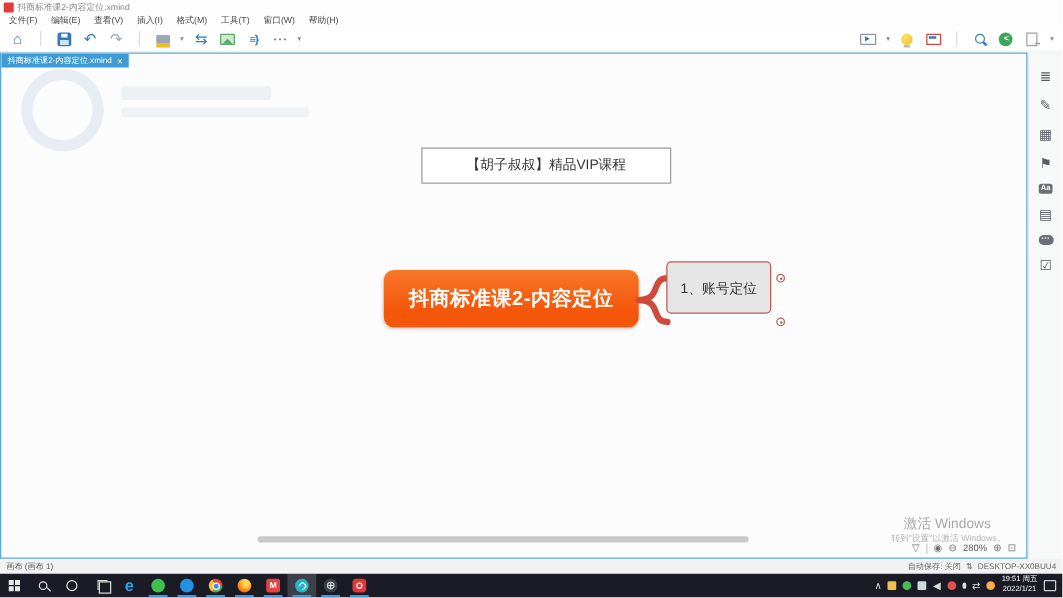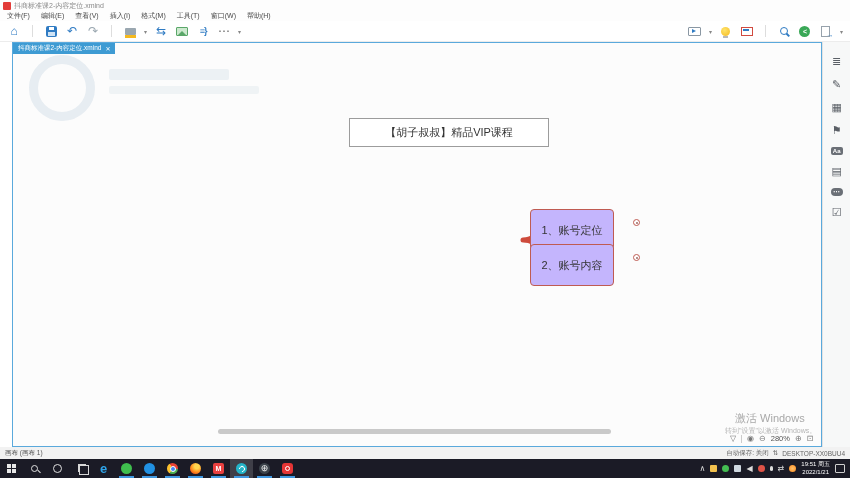--- a/index.html
+++ b/index.html
@@ -41,37 +41,37 @@
   .i-slides::after { content:""; position:absolute; left:1.5px; top:1.5px; width:6px; height:2px; background:#2f7bc3; }
   .i-mag { width:8px; height:8px; border:1.5px solid #2f7bc3; border-radius:50%; position:relative; }
   .i-mag::after { content:""; position:absolute; width:4px; height:1.5px; background:#2f7bc3; right:-3.5px; bottom:-1px; transform:rotate(45deg); }
   .i-share { width:11px; height:11px; border-radius:50%; background:#3aa857; color:#fff; font-size:7px; display:flex; align-items:center; justify-content:center; }
   .i-share::after { content:"<"; font-weight:bold; }
   .i-export { width:9px; height:11px; background:#fff; border:1px solid #97a2ac; position:relative; }
   .i-export::after { content:"\2192"; color:#2f7bc3; font-size:7px; font-weight:bold; position:absolute; right:-4px; bottom:-2px; }
 
   
   .editor { height:405px; display:flex; }
-  .canvas { position:relative; width:822px; height:405px; background:#fcfcfc; border:1px solid #5aa9dc; overflow:hidden;margin-left:12px; }
+  .canvas { position:relative; width:822px; height:405px; background:#fcfcfc; border:1px solid #5aa9dc; overflow:hidden; }
   .doc-tab { position:absolute; top:0; left:0; height:11px; background:#3e9bd3; color:#fff; font-size:6.5px; display:flex; align-items:center; gap:4px; padding:0 5px; }
   .doc-tab .x { font-size:6px; }
   .wm-ring { position:absolute; left:16px; top:12px; width:66px; height:66px; border:9px solid rgba(176,198,214,.28); border-radius:50%; }
   .wm-bar1 { position:absolute; left:96px; top:26px; width:120px; height:11px; background:rgba(176,198,214,.20); border-radius:2px; }
   .wm-bar2 { position:absolute; left:96px; top:43px; width:150px; height:8px; background:rgba(176,198,214,.16); border-radius:2px; }
 
   .note-box { position:absolute; left:336px; top:75px; width:200px; background:#fff; border:1px solid #9c9c9c; padding:5px 4px; text-align:center; }
   .note-box div { font-size:11px; line-height:17px; color:#333; }
 
   .central-topic { position:absolute; left:306px; top:173px; width:204px; height:46px; border-radius:8px;
     background:linear-gradient(180deg,#f8772a 0%, #f4570a 70%); box-shadow:0 1px 3px rgba(0,0,0,.2);
     color:#fff; font-size:16px; font-weight:bold; letter-spacing:.5px; display:flex; align-items:center; justify-content:center; white-space:nowrap; }
 
   .brace-svg { position:absolute; left:505px; top:160px; }
 
-  .branch-box { position:absolute; left:517px; width:84px; height:42px; background:#c4b5fd; border:1.5px solid #bf5b52; border-radius:4px;
+  .branch-box { position:absolute; left:532px; width:84px; height:42px; background:#e5e5e5; border:1.5px solid #bf5b52; border-radius:4px;
     display:flex; align-items:center; justify-content:center; font-size:11px; color:#333; white-space:nowrap; }
   .branch-1 { top:166px; } .branch-2 { top:201px; }
   .collapse { position:absolute; left:620px; width:7px; height:7px; border:1px solid #bf5b52; border-radius:50%; background:#fff; display:flex; align-items:center; justify-content:center; }
   .collapse::after { content:""; width:2px; height:2px; border-radius:50%; background:#9a6b66; }
   .collapse-1 { top:176px; } .collapse-2 { top:211px; }
 
   .hscroll-thumb { position:absolute; left:205px; top:386px; width:393px; height:5px; background:#c9c9c9; border-radius:2.5px; }
 
   .activate1 { position:absolute; left:722px; top:368px; font-size:11px; color:#a8a8a8; }
   .activate2 { position:absolute; left:712px; top:383px; font-size:7px; color:#b5b5b5; }
@@ -204,27 +204,27 @@
       </div>
 
       <div class="wm-ring"></div>
       <div class="wm-bar1"></div>
       <div class="wm-bar2"></div>
 
       <div class="note-box">
         <div>【胡子叔叔】精品VIP课程</div>
       </div>
 
+      <div class="central-topic">抖商标准课2-内容定位</div>
 
       <svg class="brace-svg" width="32" height="76" viewBox="0 0 32 76">
         <path d="M28,19.5 C14,19.5 24,37 5,37 C24,37 14,54.5 28,54.5" fill="none" stroke="#ce4b3c" stroke-width="5" stroke-linecap="round" stroke-linejoin="round"></path>
       </svg>
 
       <div class="branch-box branch-1">1、账号定位</div>
-      <div class="branch-box branch-2">2、账号内容</div>
       <span class="collapse collapse-1"></span>
       <span class="collapse collapse-2"></span>
 
       <div class="hscroll-thumb"></div>
 
       <div class="activate1">激活 Windows</div>
       <div class="activate2">转到"设置"以激活 Windows。</div>
 
       <div class="zoombar">
         <span>▽</span>

